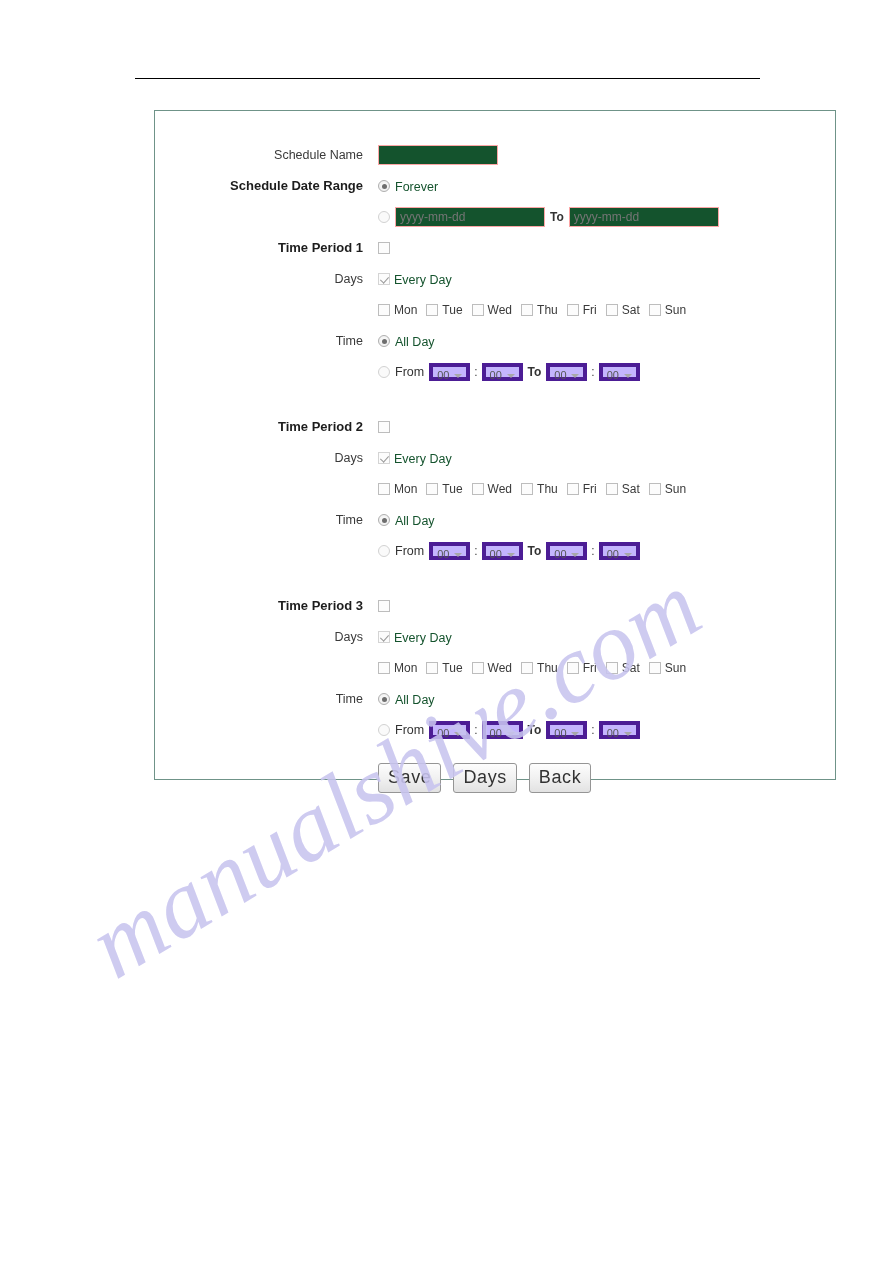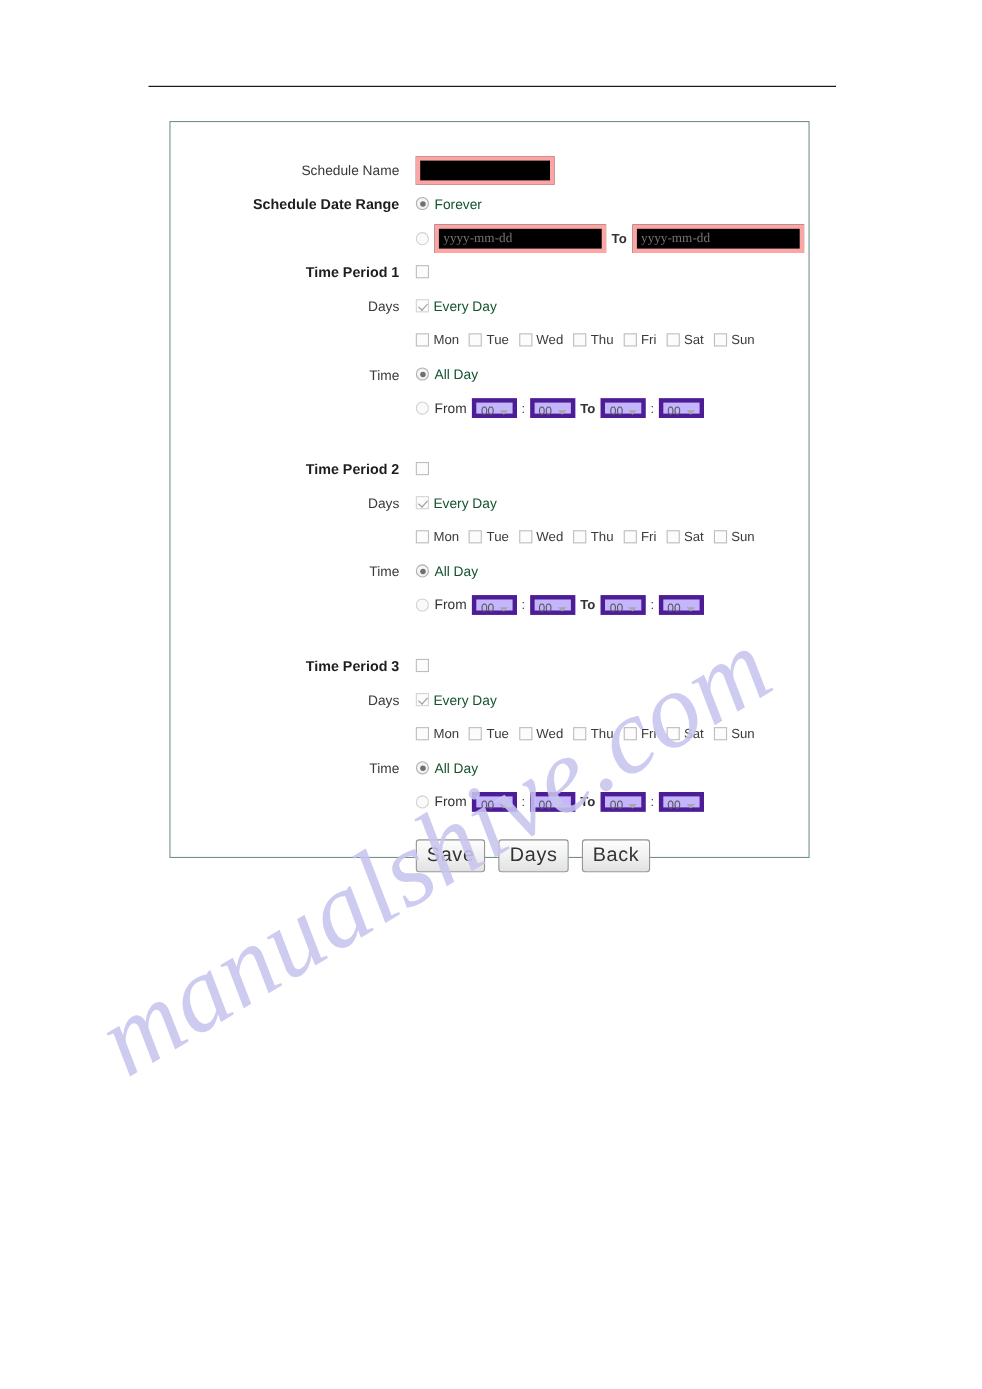--- a/index.html
+++ b/index.html
@@ -44,21 +44,21 @@
     height: 0;
     border-top: 1.6px solid #000;
     z-index: 1;
   }
 
   
   #panel {
     position: absolute;
     left: 154px;
     top: 110px;
-    width: 582px;
+    width: 682px;
     height: 670px;
     border: 1px solid #6f9388;
     background: #ffffff;
     box-sizing: border-box;
     z-index: 2;
   }
 
   .form-table {
     border-collapse: collapse;
     margin: 0;
@@ -78,24 +78,24 @@
     text-align: left;
     vertical-align: middle;
     white-space: nowrap;
   }
 
   .row-h   { height: 31px; }
   .row-gap { height: 24px; }
 
   
   .txt {
-    border: 4px solid #fca5a5;
-    background: #000000;
+    border: 1px solid #fca5a5;
+    background: #14532d;
     height: 18px;
-    font-family: Liberation Serif, serif;
+    font-family: Liberation Sans, sans-serif;
     font-size: 12px;
     color: #a9a9a9;
     padding: 0 4px;
     box-sizing: content-box;
     outline: none;
     vertical-align: middle;
   }
   .txt.name  { width: 110px; }
   .txt.date  { width: 140px; }
 

